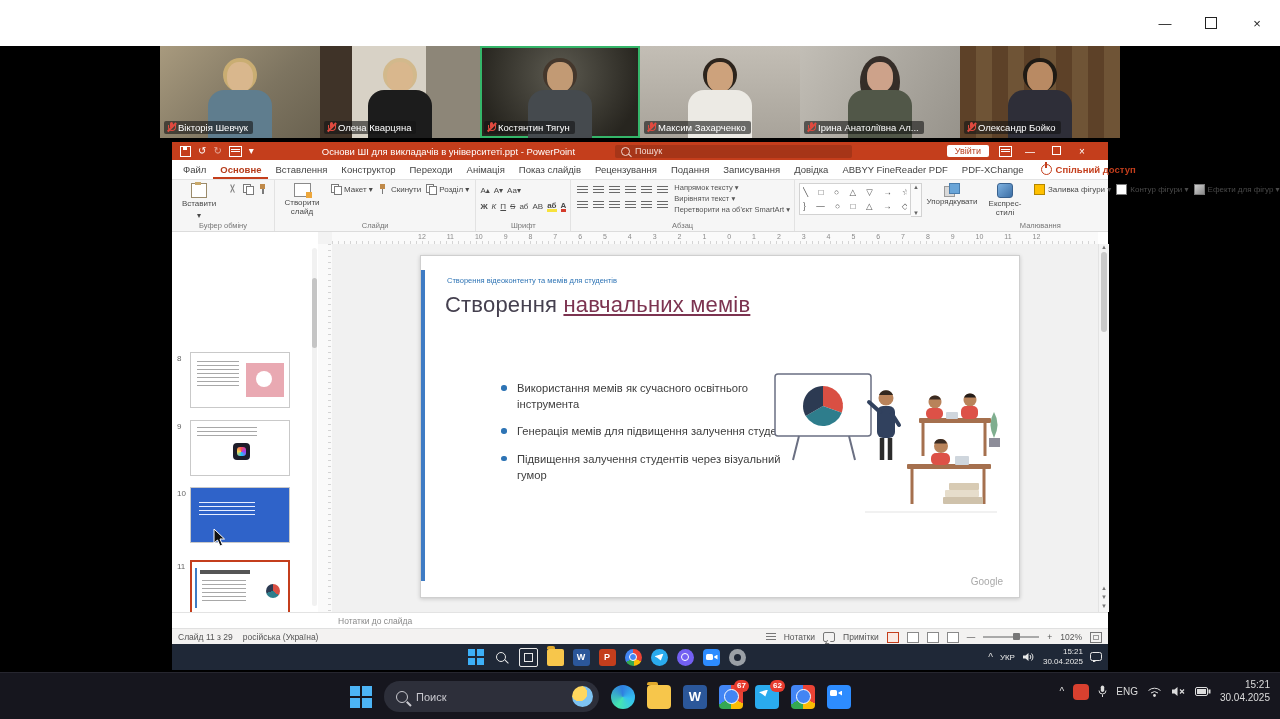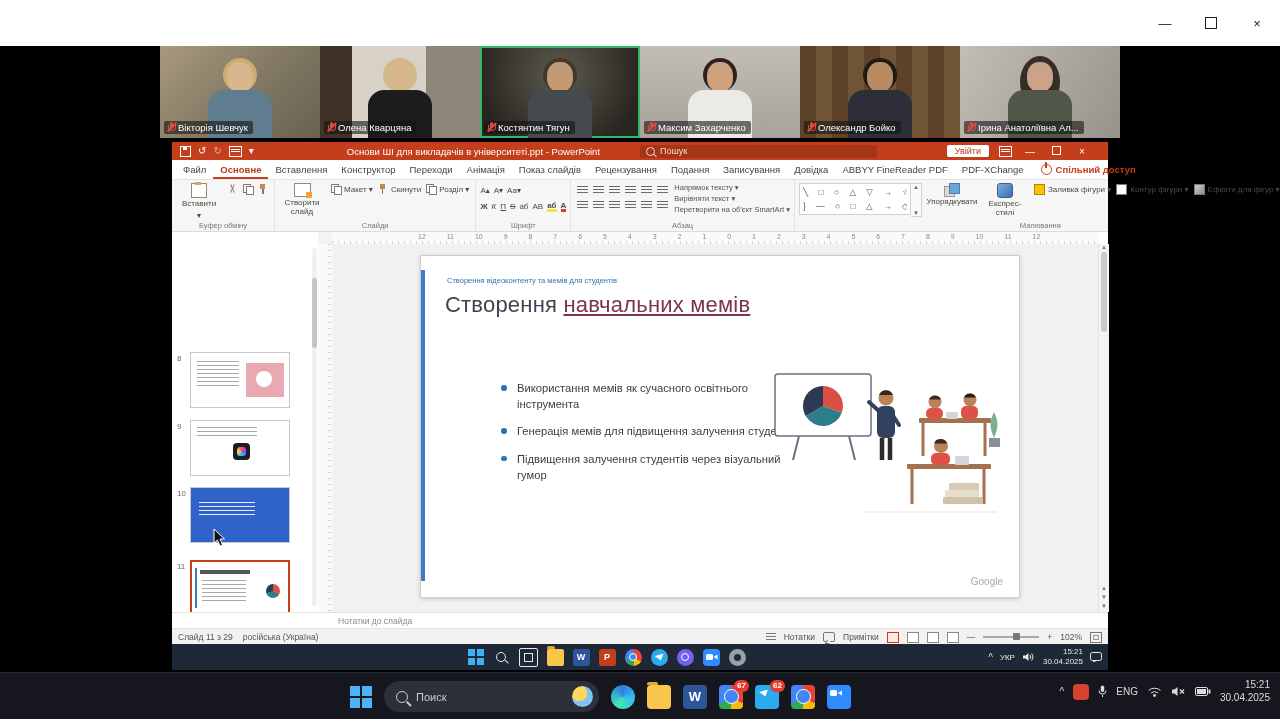--- a/index.html
+++ b/index.html
@@ -42,21 +42,21 @@
   .share{position:absolute;left:172px;top:142px;width:936px;height:528px}
   .ppt{position:absolute;left:0;top:0;width:936px;height:502px;background:#fff}
   
   .ptb{position:absolute;left:0;top:0;width:100%;height:18px;background:#c43e1c;color:#fff;
        display:flex;align-items:center;font-size:10px}
   .qat{display:flex;align-items:center;gap:7px;padding:0 8px}
   .q-save{width:9px;height:9px;border:1px solid #fff;position:relative}
   .q-save::after{content:"";position:absolute;left:2px;top:0;width:4px;height:3px;background:#fff}
   .qg{font-size:10px;line-height:1}
   .q-dim{opacity:.55}
-  .ptb-title{flex:0 0 auto;margin-left:85px;font-size:9.5px;white-space:nowrap}
+  .ptb-title{flex:0 0 auto;margin-left:60px;font-size:9.5px;white-space:nowrap}
   .ptb-search{margin-left:40px;width:225px;height:13px;background:#a63518;border-radius:2px;
               display:flex;align-items:center;gap:5px;padding:0 6px;font-size:9px;color:#f2d9d1}
   .mag{width:7px;height:7px;border:1.2px solid #f2d9d1;border-radius:50%;position:relative;flex:0 0 auto}
   .mag::after{content:"";position:absolute;right:-3px;bottom:-2px;width:4px;height:1.2px;background:#f2d9d1;transform:rotate(45deg)}
   .ptb-right{margin-left:auto;display:flex;align-items:center;gap:10px;padding-right:18px}
   .ptb-signin{background:#fff;color:#b63c1b;font-size:9px;padding:1px 8px;border-radius:2px}
   .rib-ic{width:11px;height:9px;border:1px solid #fff;position:relative}
   .rib-ic::after{content:"";position:absolute;left:1px;top:2px;right:1px;height:1px;background:#fff;box-shadow:0 2px 0 #fff}
   .pctl{width:16px;text-align:center;font-size:10px}
   .pctl .restore-ic{width:7px;height:7px;border-color:#fff;display:inline-block}
@@ -280,44 +280,44 @@
           <span class="face"></span>
           <span class="torso"></span>
         </div>
       <div class="name">
           <span class="mic">
             <i></i>
           </span>
           <span>Максим Захарченко</span>
         </div>
     </div>
+    <div class="tile t6">
+      <div class="fig">
+          <span class="hair"></span>
+          <span class="face"></span>
+          <span class="torso"></span>
+        </div>
+      <div class="name">
+          <span class="mic">
+            <i></i>
+          </span>
+          <span>Ірина Анатоліївна Ал...</span>
+        </div>
+    </div>
     <div class="tile t5">
       <div class="fig">
           <span class="hair"></span>
           <span class="face"></span>
           <span class="torso"></span>
         </div>
       <div class="name">
           <span class="mic">
             <i></i>
           </span>
           <span>Олександр Бойко</span>
-        </div>
-    </div>
-    <div class="tile t6">
-      <div class="fig">
-          <span class="hair"></span>
-          <span class="face"></span>
-          <span class="torso"></span>
-        </div>
-      <div class="name">
-          <span class="mic">
-            <i></i>
-          </span>
-          <span>Ірина Анатоліївна Ал...</span>
         </div>
     </div>
   </div>
 
   <div class="share">
     <div class="ppt">
 
       <div class="ptb">
         <div class="qat">
           <span class="q-save"></span>

